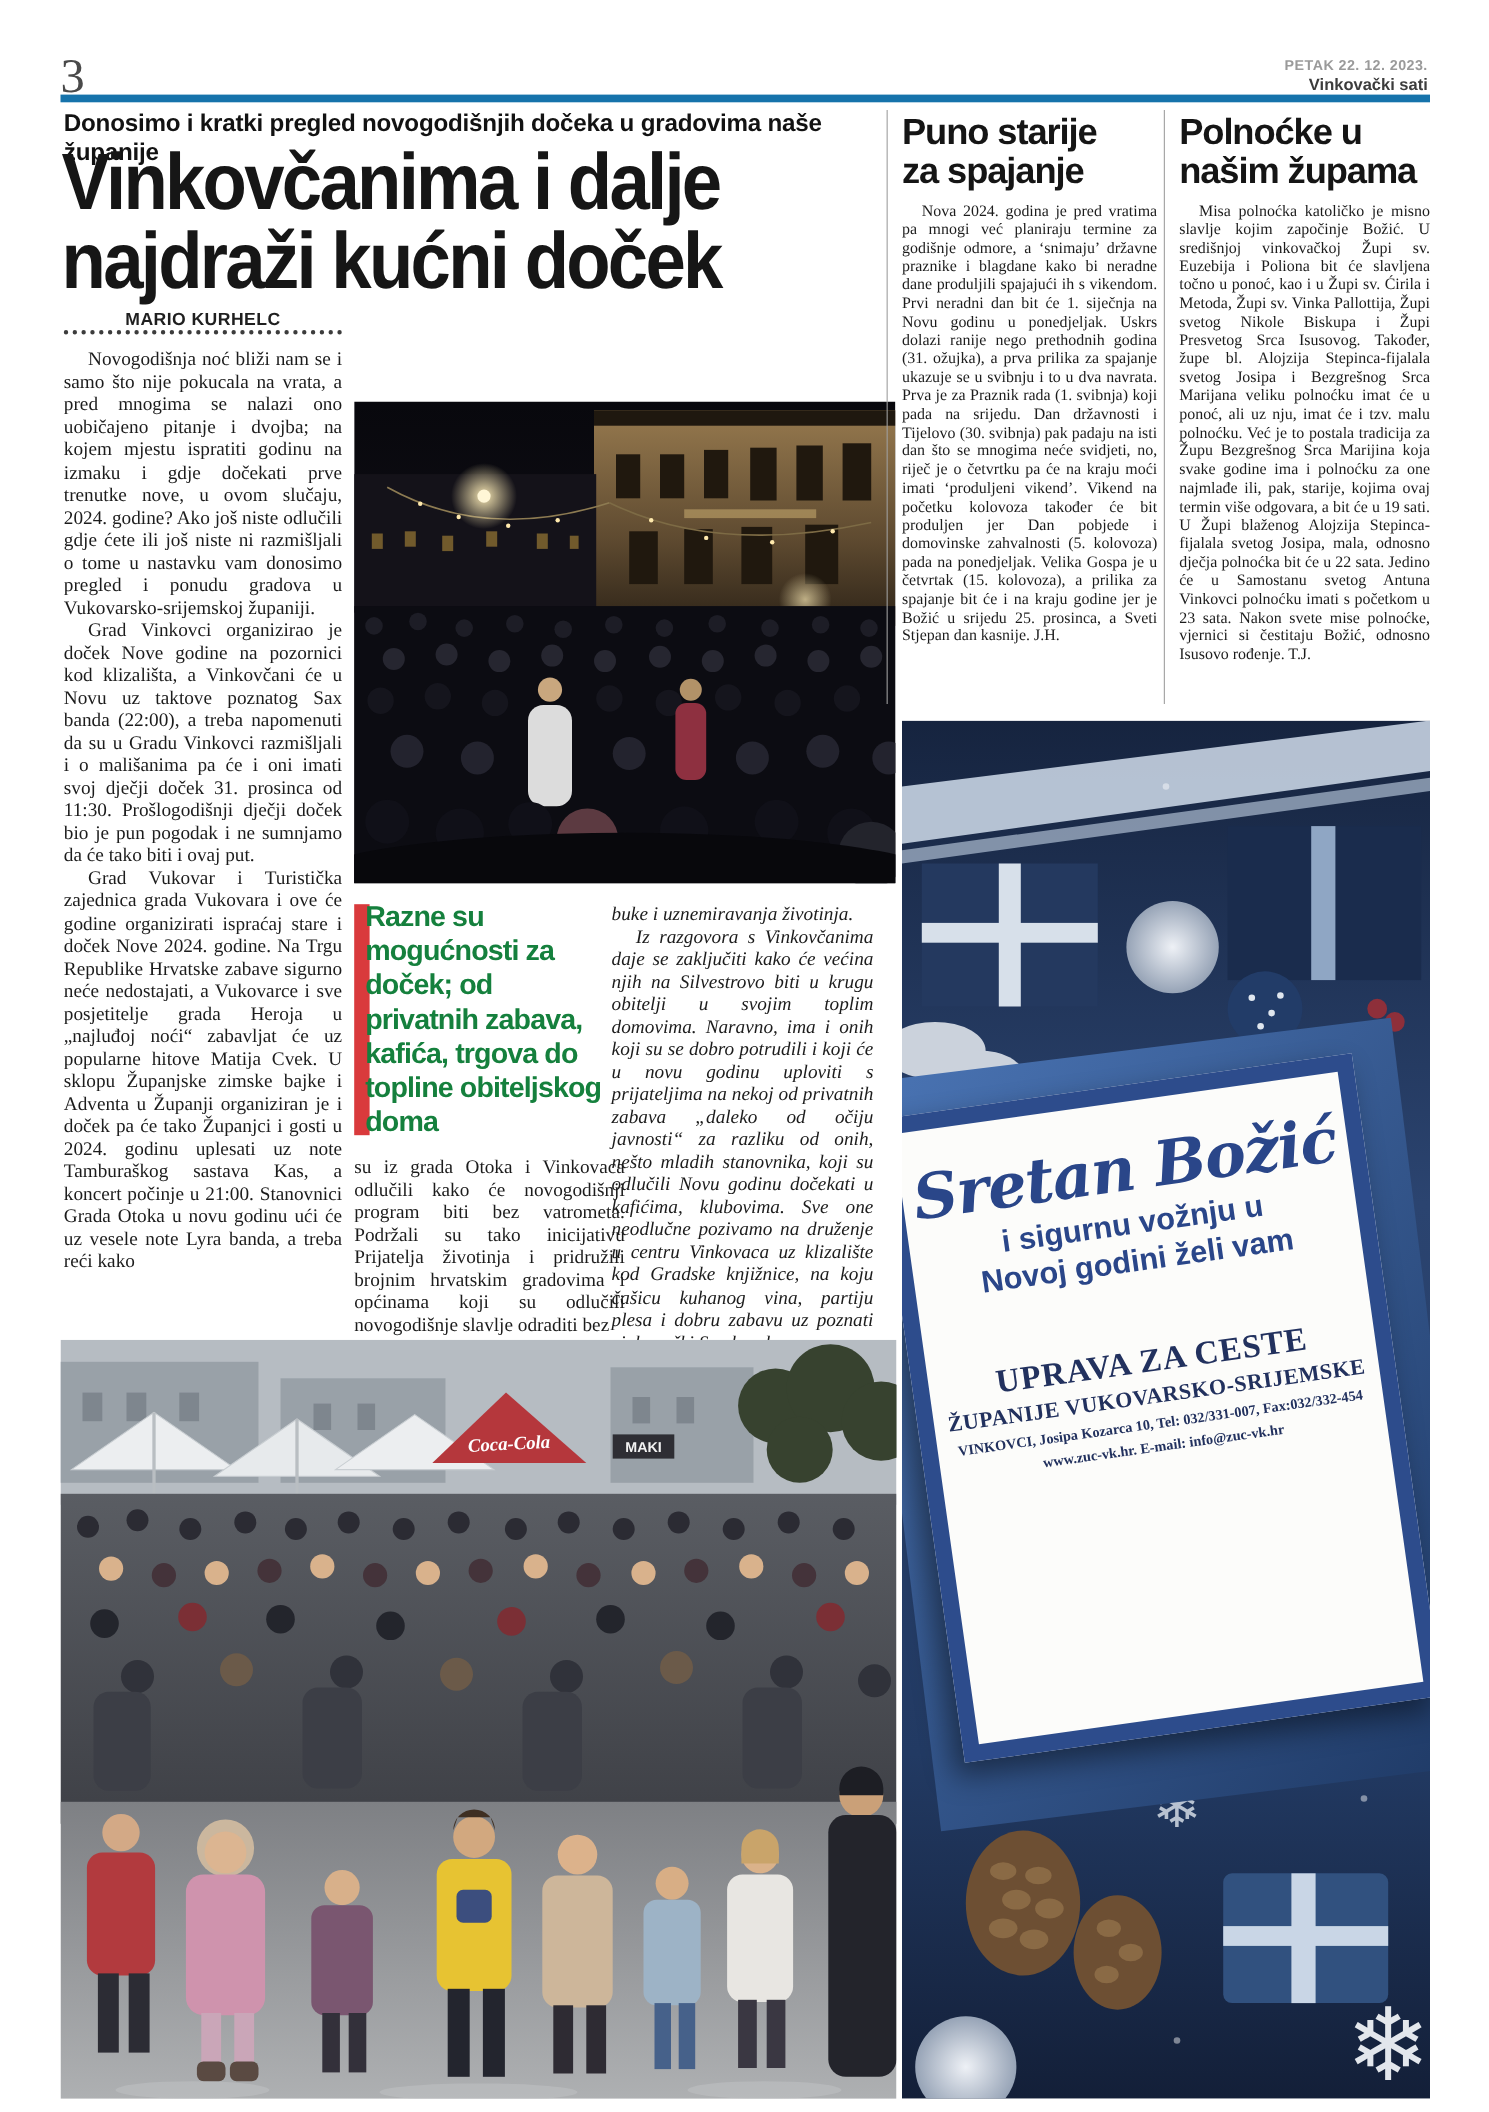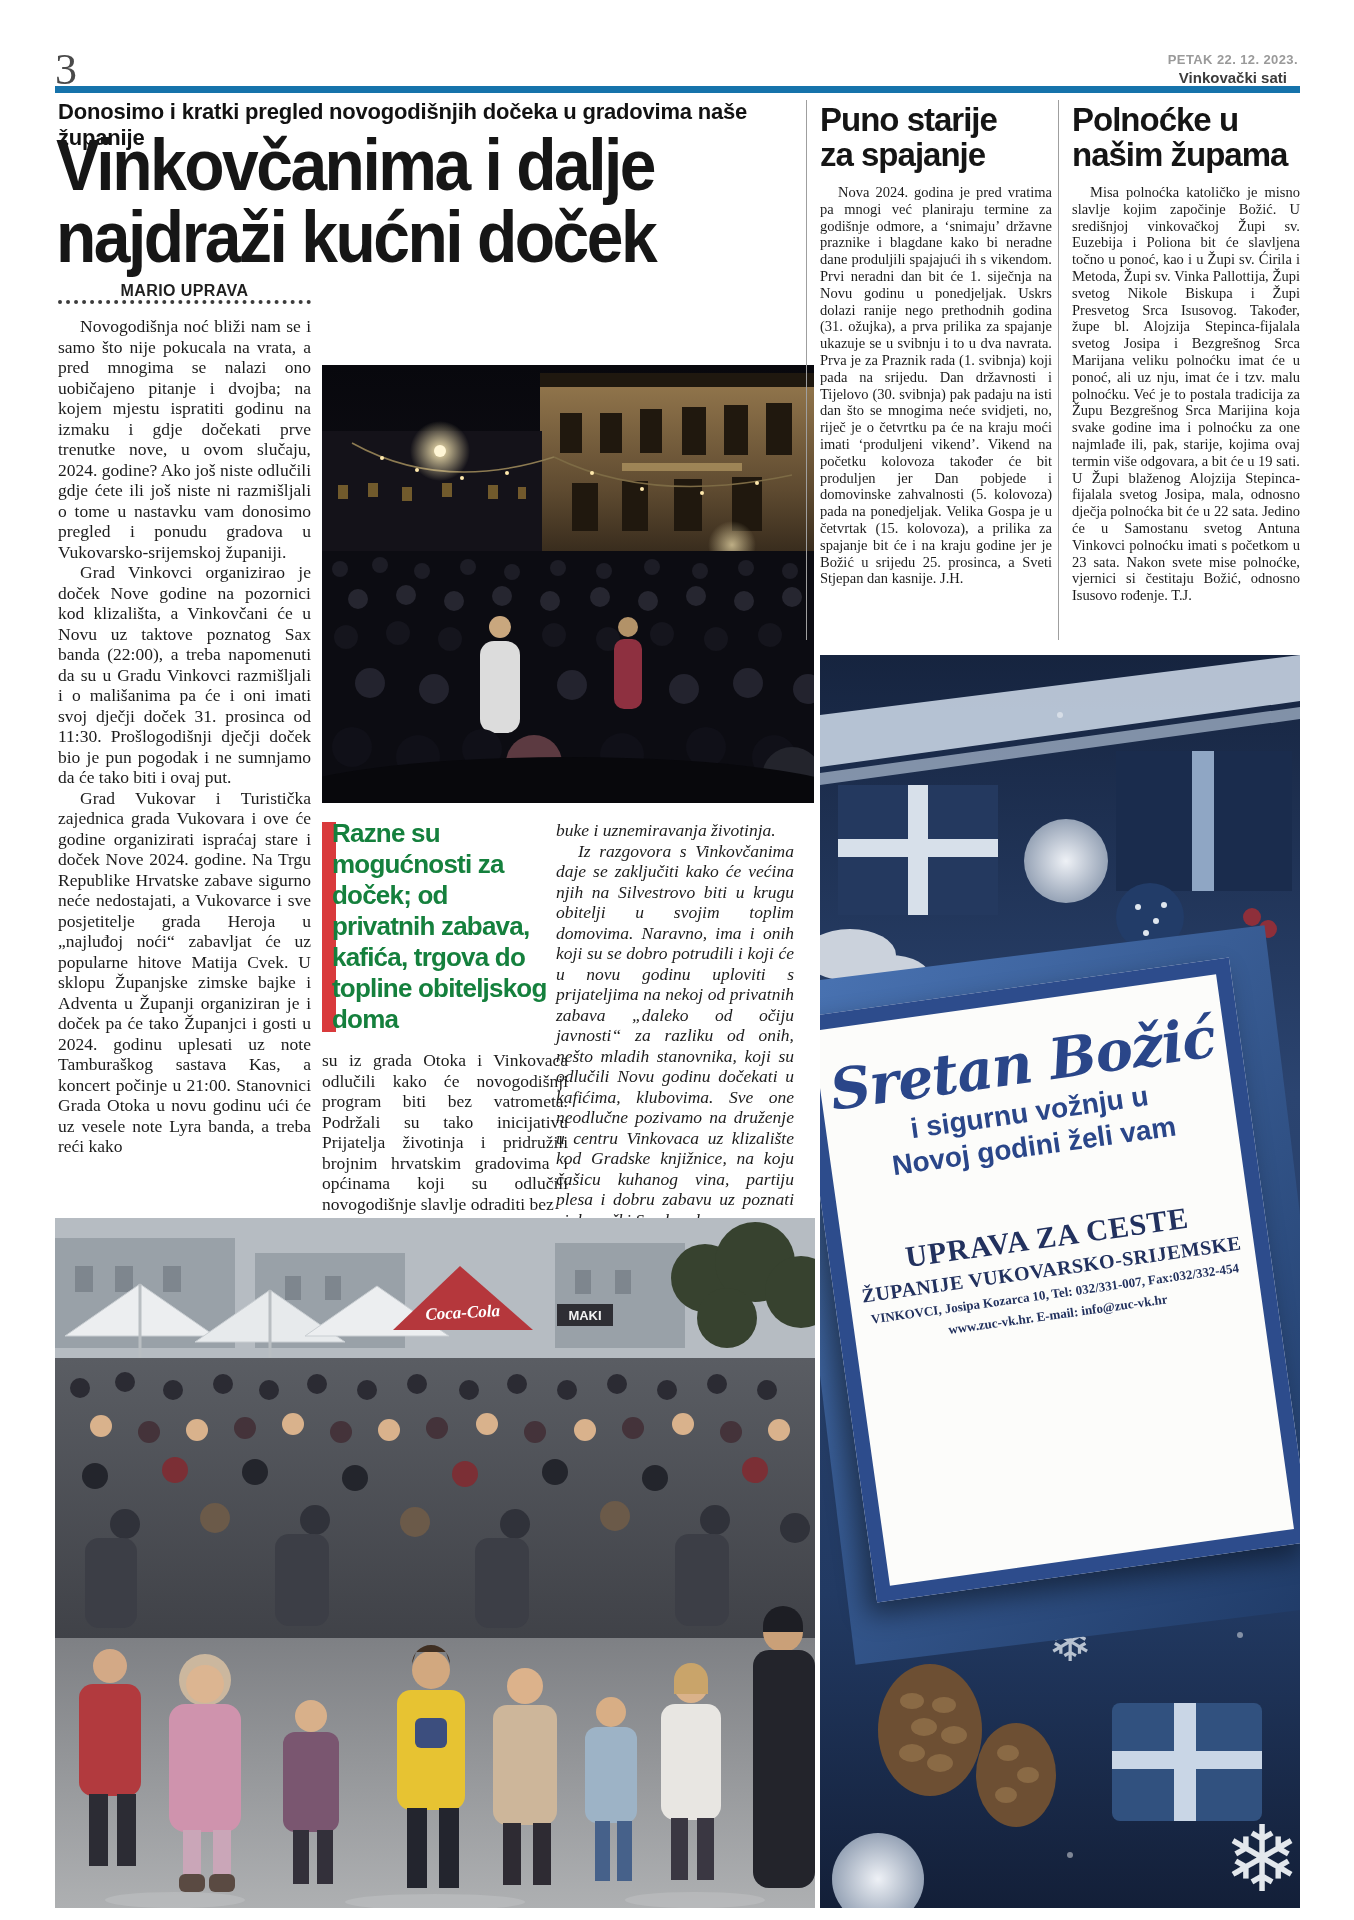--- a/index.html
+++ b/index.html
@@ -5,21 +5,21 @@
   * { margin:0; padding:0; box-sizing:border-box; }
   html,body { background:#dcdcdc; }
   .page { position:relative; width:1354px; height:1920px; background:#ffffff;
           margin:0 auto; overflow:hidden; color:#1b1b1b;
           font-family:"Liberation Serif", serif; }
   .abs { position:absolute; }
 
   
   .pageno { left:55px; top:44px; font-size:44px; font-weight:400; color:#4a4a4a;
             font-family:"Liberation Serif", serif; letter-spacing:1px;}
-  .hdr-right { right:56px; top:52px; text-align:center; font-family:"Liberation Sans",sans-serif; }
+  .hdr-right { right:56px; top:52px; text-align:right; font-family:"Liberation Sans",sans-serif; }
   .hdr-date { font-size:13px; color:#9a9a9a; font-weight:bold; letter-spacing:.4px; }
   .hdr-pub  { font-size:15px; color:#3c3c3c; font-weight:bold; margin-top:2px; }
   .blue-bar { left:55px; top:86px; width:1245px; height:7px; background:#1673ab; }
 
   
   .kicker { left:58px; top:99px; width:760px; font-family:"Liberation Sans",sans-serif;
             font-weight:bold; font-size:22px; letter-spacing:-0.2px; color:#121212; }
   .headline { left:56px; top:128px; width:780px; font-family:"Liberation Sans",sans-serif;
               font-weight:bold; font-size:66px; line-height:66px; letter-spacing:-2.5px;
               color:#161616; transform:scaleY(1.1); transform-origin:top left; }
@@ -80,21 +80,21 @@
     <div class="hdr-date">PETAK 22. 12. 2023.</div>
     <div class="hdr-pub">Vinkovački sati</div>
   </div>
   <div class="abs blue-bar"></div>
 
   <div class="abs kicker">Donosimo i kratki pregled novogodišnjih dočeka u gradovima naše županije</div>
   <div class="abs headline">
     <div>Vinkovčanima i dalje</div>
     <div>najdraži kućni doček</div>
   </div>
-  <div class="abs byline">MARIO UPRAVA</div>
+  <div class="abs byline">MARIO KURHELC</div>
   <div class="abs dotline"></div>
 
   <div class="abs col col1">
     <p class="ind">Novogodišnja noć bliži nam se i samo što nije pokucala na vrata, a pred mnogima se nalazi ono uobičajeno pitanje i dvojba; na kojem mjestu ispratiti godinu na izmaku i gdje dočekati prve trenutke nove, u ovom slučaju, 2024. godine? Ako još niste odlučili gdje ćete ili još niste ni razmišljali o tome u nastavku vam donosimo pregled i ponudu gradova u Vukovarsko-srijemskoj županiji.</p>
     <p class="ind">Grad Vinkovci organizirao je doček Nove godine na pozornici kod klizališta, a Vinkovčani će u Novu uz taktove poznatog Sax banda (22:00), a treba napomenuti da su u Gradu Vinkovci razmišljali i o mališanima pa će i oni imati svoj dječji doček 31. prosinca od 11:30. Prošlogodišnji dječji doček bio je pun pogodak i ne sumnjamo da će tako biti i ovaj put.</p>
     <p class="ind">Grad Vukovar i Turistička zajednica grada Vukovara i ove će godine organizirati ispraćaj stare i doček Nove 2024. godine. Na Trgu Republike Hrvatske zabave sigurno neće nedostajati, a Vukovarce i sve posjetitelje grada Heroja u „najluđoj noći“ zabavljat će uz popularne hitove Matija Cvek. U sklopu Županjske zimske bajke i Adventa u Županji organiziran je i doček pa će tako Županjci i gosti u 2024. godinu uplesati uz note Tamburaškog sastava Kas, a koncert počinje u 21:00. Stanovnici Grada Otoka u novu godinu ući će uz vesele note Lyra banda, a treba reći kako</p>
   </div>
 
   <svg class="abs photo" style="left:322px; top:365px;" width="492" height="438" viewBox="0 0 492 438">
     <defs>

